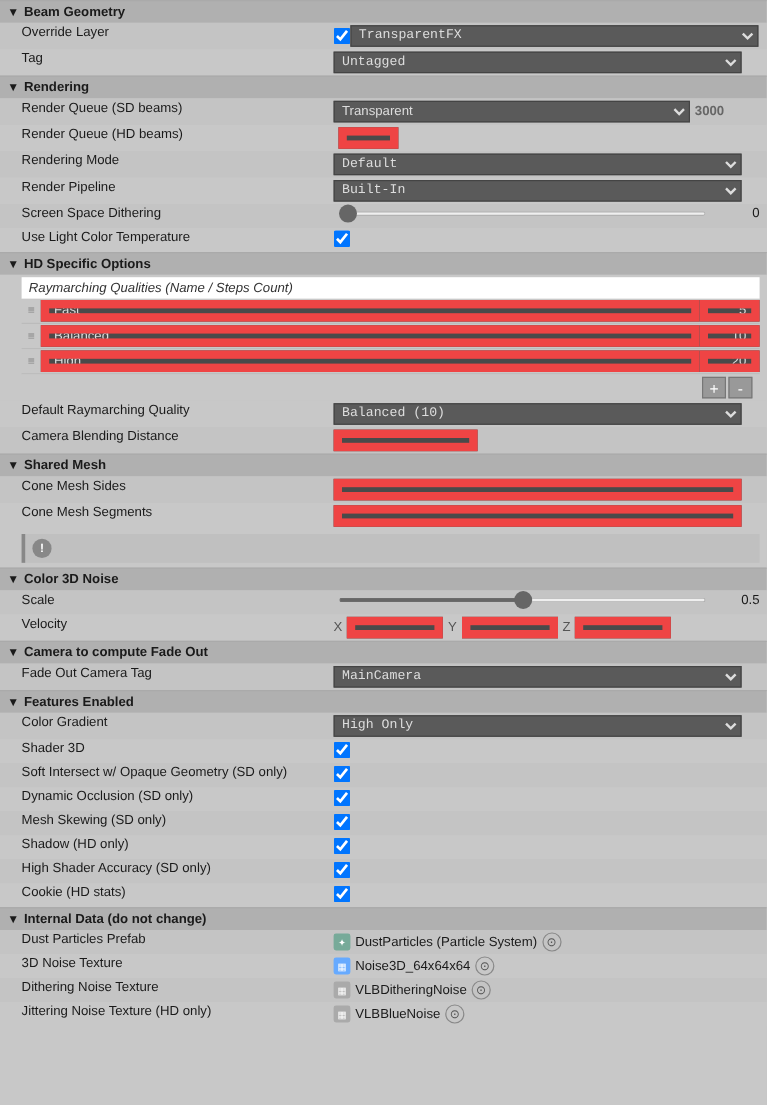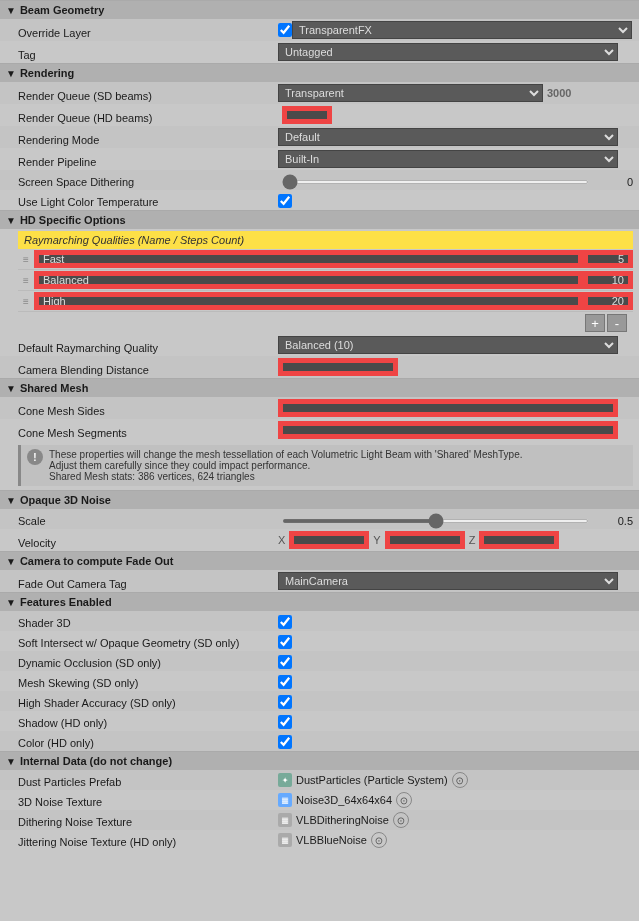--- a/index.html
+++ b/index.html
@@ -18,21 +18,21 @@
       font-weight: bold;
       cursor: pointer;
       border-top: 1px solid #aaa;
     }
     .section-header .triangle {
       margin-right: 4px;
       font-size: 10px;
     }
     .row {
       display: flex;
-      align-items: flex-end;
+      align-items: flex-start;
       padding: 2px 6px 2px 18px;
       min-height: 20px;
       background: #c8c8c8;
     }
     .row:nth-child(even) {
       background: #c4c4c4;
     }
     .row-label {
       width: 260px;
       flex-shrink: 0;
@@ -44,26 +44,26 @@
       align-items: center;
     }
     select {
       background: #5a5a5a;
       color: #ddd;
       border: 1px solid #444;
       font-size: 11px;
       padding: 1px 2px;
       height: 18px;
     }
-    select.wide { width: 340px; }
-    select.medium { width: 265px; }
+    select.wide { width: 340px; font-family: Liberation Mono, monospace; }
+    select.medium { width: 297px; }
     input[type="text"] {
       background: #4a4a4a;
       color: #ddd;
-      border: 5px solid #ef4444;
+      border: 7px solid #ef4444;
       font-size: 11px;
       padding: 1px 4px;
       height: 18px;
     }
     input[type="checkbox"] {
       width: 14px;
       height: 14px;
     }
     .number-input {
       background: #4a4a4a;
@@ -84,21 +84,21 @@
       height: 4px;
       margin: 0 4px;
       accent-color: #666;
     }
     .inline-num {
       width: 40px;
       text-align: right;
       color: #1a1a1a;
     }
     .raymarching-header {
-      background: #fde047;
+      background: #ffffff;
       padding: 3px 6px;
       font-style: italic;
       font-size: 11px;
       color: #333;
     }
     .raymarching-row {
       display: flex;
       align-items: center;
       background: #c8c8c8;
       border-bottom: 1px solid #bbb;
@@ -363,28 +363,27 @@
 
   <div class="row">
     <div class="row-label">Cone Mesh Segments</div>
     <div class="row-value">
       <input type="text" class="number-input" style="width: 340px;">
     </div>
   </div>
 
   <div class="info-box">
     <div class="info-icon">!</div>
-    <span>These properties will change the mesh tessellation of each Volumetric Light Beam with 'Shared' MeshType.<br>Adjust them carefully since they could impact performance.<br>Shared Mesh stats: 386 vertices, 624 triangles</span>
-  </div>
-</div>
-
-<div>
-  <div class="section-header">
-    <span class="triangle">▼</span>
-    <span>Opaque 3D Noise</span>
+  </div>
+</div>
+
+<div>
+  <div class="section-header">
+    <span class="triangle">▼</span>
+    <span>Color 3D Noise</span>
   </div>
 
   <div class="row">
     <div class="row-label">Scale</div>
     <div class="row-value slider-container">
       <input type="range" min="0" max="1" step="0.01" value="0.5" style="flex: 1 1 0%;">
       <span class="inline-num">0.5</span>
     </div>
   </div>
 
@@ -416,20 +415,28 @@
     </div>
   </div>
 </div>
 
 <div>
   <div class="section-header">
     <span class="triangle">▼</span>
     <span>Features Enabled</span>
   </div>
 
+  <div class="row">
+    <div class="row-label">Color Gradient</div>
+    <div class="row-value">
+      <select class="wide">
+        <option>High Only</option>
+      </select>
+    </div>
+  </div>
 
   <div class="row">
     <div class="row-label">Shader 3D</div>
     <div class="row-value">
       <input type="checkbox" checked="" style="">
     </div>
   </div>
 
   <div class="row">
     <div class="row-label">Soft Intersect w/ Opaque Geometry (SD only)</div>
@@ -446,35 +453,35 @@
   </div>
 
   <div class="row">
     <div class="row-label">Mesh Skewing (SD only)</div>
     <div class="row-value">
       <input type="checkbox" checked="" style="">
     </div>
   </div>
 
   <div class="row">
+    <div class="row-label">Shadow (HD only)</div>
+    <div class="row-value">
+      <input type="checkbox" checked="" style="">
+    </div>
+  </div>
+
+  <div class="row">
     <div class="row-label">High Shader Accuracy (SD only)</div>
     <div class="row-value">
       <input type="checkbox" checked="" style="">
     </div>
   </div>
 
   <div class="row">
-    <div class="row-label">Shadow (HD only)</div>
-    <div class="row-value">
-      <input type="checkbox" checked="" style="">
-    </div>
-  </div>
-
-  <div class="row">
-    <div class="row-label">Color (HD only)</div>
+    <div class="row-label">Cookie (HD stats)</div>
     <div class="row-value">
       <input type="checkbox" checked="" style="">
     </div>
   </div>
 </div>
 
 <div>
   <div class="section-header">
     <span class="triangle">▼</span>
     <span>Internal Data (do not change)</span>

